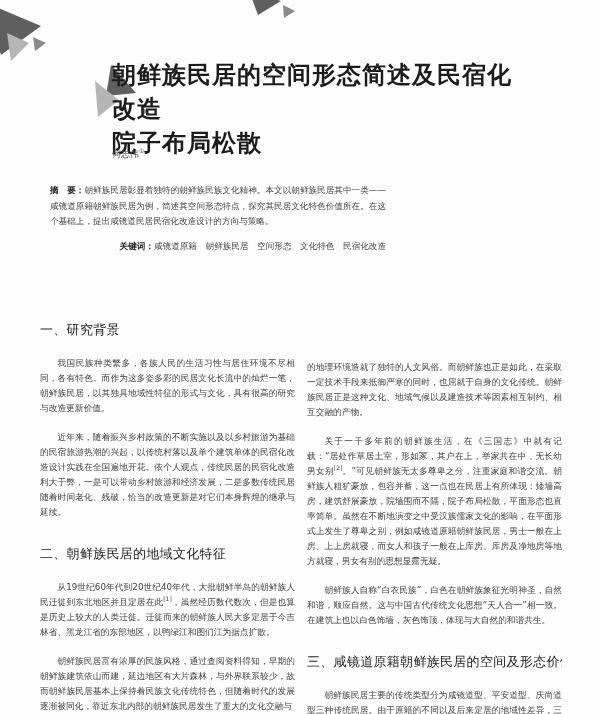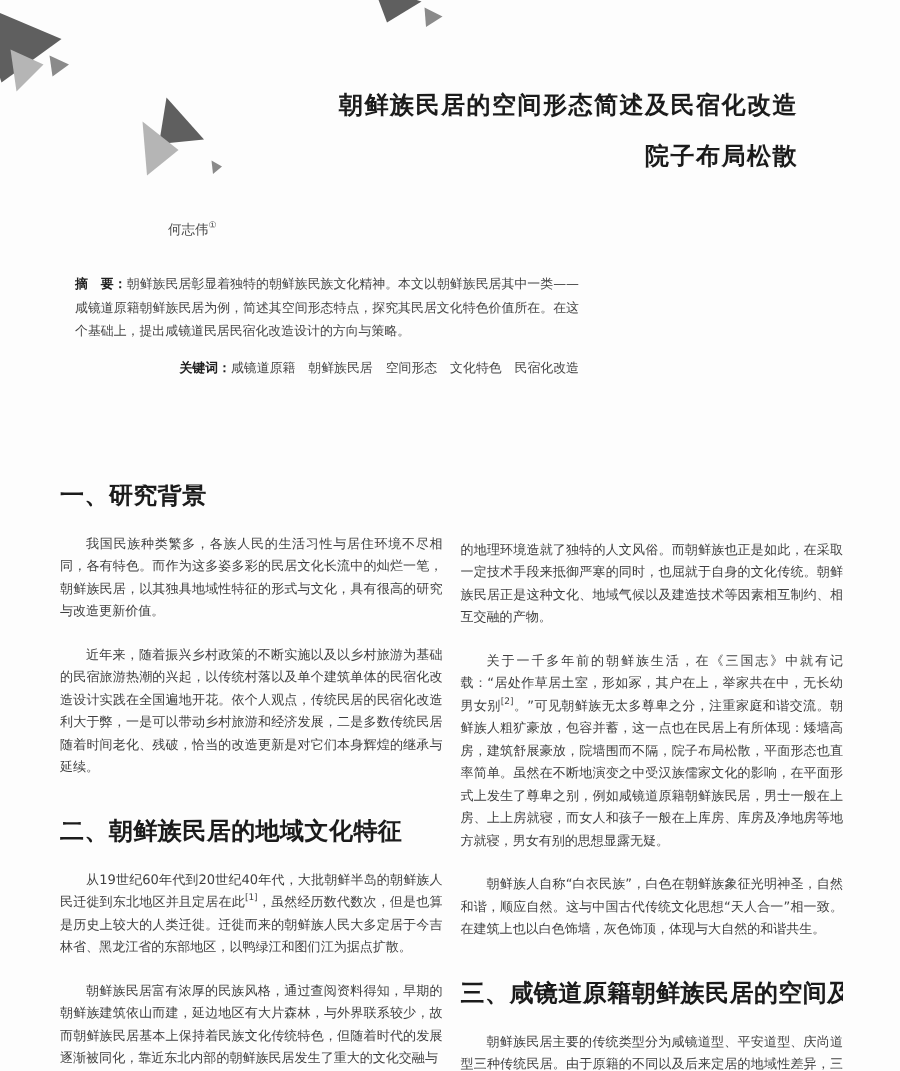--- a/index.html
+++ b/index.html
@@ -3,21 +3,21 @@
 <meta charset="utf-8">
 <style>
   html,body{margin:0;padding:0;background:#e8e8e8;}
   .page{
     position:relative;width:600px;height:714px;background:#fdfdfd;overflow:hidden;
     font-family:"DejaVu Sans", sans-serif;
   }
   .deco{position:absolute;left:0;top:0;pointer-events:none;}
   .title{
     position:absolute;left:112px;top:42px;width:420px;
-    font-size:16px;line-height:34px;font-weight:700;color:#1c1c1c;letter-spacing:1px;text-align:right;
+    font-size:24px;line-height:34px;font-weight:700;color:#1c1c1c;letter-spacing:1px;
   }
   .subtitle{
     position:absolute;left:112px;top:119px;
     font-size:13px;font-weight:700;color:#2a2a2a;letter-spacing:0.5px;
   }
   .author{position:absolute;left:112px;top:147px;font-size:9px;color:#4a4a4a;}
   .author sup{font-size:6px;}
   .abstract{
     position:absolute;left:50px;top:183px;width:336px;margin:0;
     font-size:8.6px;line-height:15.6px;text-align:justify;color:#454545;
@@ -27,21 +27,21 @@
     font-size:8.6px;line-height:15.6px;color:#454545;text-align:right;
   }
   .lbl{font-weight:700;color:#1f1f1f;}
   .col{
     position:absolute;width:255px;bottom:0;overflow:hidden;
     font-size:8.7px;line-height:15px;text-align:justify;color:#3f3f3f;
   }
   .col-left{left:40px;top:323px;}
   .col-right{left:307px;top:325px;}
   .sec-h{
-    font-size:16px;line-height:13px;font-weight:700;color:#1b1b1b;
+    font-size:13px;line-height:13px;font-weight:400;color:#1b1b1b;
     margin:0 0 20px 0;white-space:nowrap;letter-spacing:0.3px;
   }
   .body-p{margin:0 0 14px 0;text-indent:2em;}
   .body-p.no-indent{text-indent:0;margin-top:35px;}
   .body-p + .sec-h{margin-top:27px;}
   sup.cite{font-size:6px;line-height:0;vertical-align:super;color:#3f3f3f;}
 </style>
 </head>
 <body>
 

